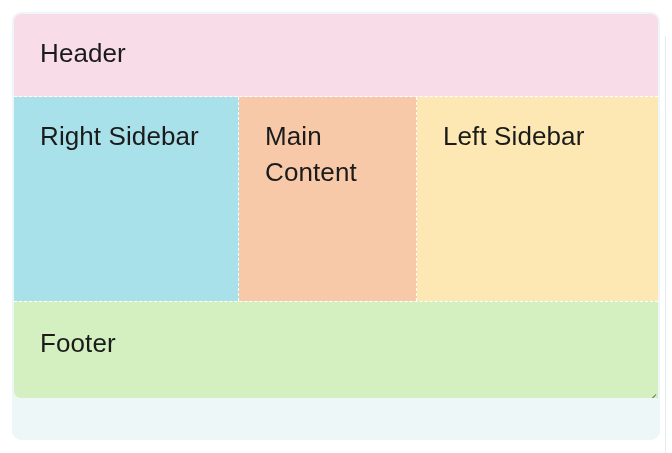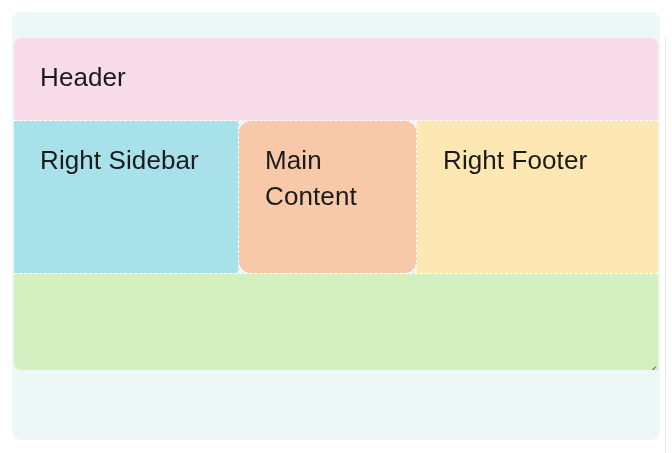--- a/index.html
+++ b/index.html
@@ -45,32 +45,31 @@
     height: 428px;
     background: #eef7f7;
     border-radius: 9px;
   }
 
   .grid-container {
     position: absolute;
     left: 14px;
     top: 14px;
     width: 644px;
-    height: 332px;
+    height: 384px;
     display: grid;
     grid-template-columns: 225px 178px 1fr;
     grid-template-rows: 83px 1fr 97px;
     grid-template-areas:
       "header  header  header"
       "left    main    right"
       "footer  footer  footer";
     border-radius: 7px 7px 0 7px;
     overflow: hidden;
     box-sizing: border-box;
-    margin-top: 24px;
   }
 
   .cell {
     position: relative;
     padding: 22px 0 0 26px;
     box-sizing: border-box;
     color: #1b1b1b;
     font-size: 26px;
     line-height: 1.38;
     letter-spacing: 0.1px;
@@ -87,21 +86,20 @@
   }
   .area-left {
     grid-area: left;
     background: #a9e1ea;
     border-right: 1px dashed #ffffff;
   }
   .area-main {
     grid-area: main;
     background: #f7c9a9;
     border-right: 1px dashed #ffffff;
-    border-radius: 12px;
   }
   .area-right {
     grid-area: right;
     background: #fde8b3;
   }
   .area-footer {
     grid-area: footer;
     background: #d4f0c1;
     border-top: 1px dashed #ffffff;
     padding-top: 24px;
@@ -159,21 +157,22 @@
 
     <div class="cell area-left">
       <span class="cell-label">Right Sidebar</span>
     </div>
 
     <div class="cell area-main">
       <span class="cell-label">Main Content</span>
     </div>
 
     <div class="cell area-right">
-      <span class="cell-label">Right Footer</span>
+      <span class="cell-label">Left Sidebar</span>
     </div>
 
     <div class="cell area-footer">
+      <span class="cell-label">Footer</span>
       <div class="resize-handle"></div>
     </div>
 
   </div>
 </div>
 
 </body></html>

